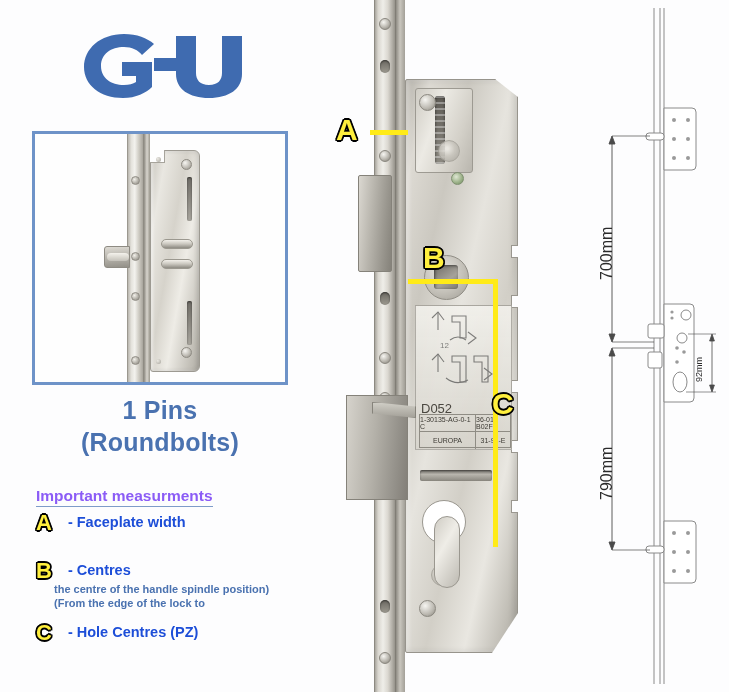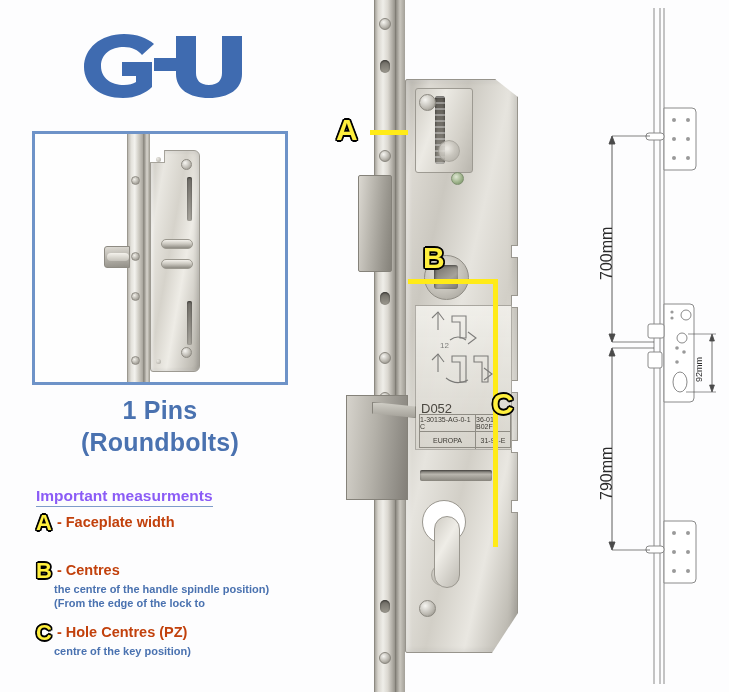--- a/index.html
+++ b/index.html
@@ -109,22 +109,22 @@
     -webkit-text-stroke: 1.6px #000;
     paint-order: stroke fill;
     text-shadow:
       -1.4px -1.4px 0 #000, 1.4px -1.4px 0 #000,
       -1.4px  1.4px 0 #000, 1.4px  1.4px 0 #000,
        0 -1.6px 0 #000, 0 1.6px 0 #000,
       -1.6px 0 0 #000, 1.6px 0 0 #000;
   }
   .legend .marker { font-size: 22px; line-height: 22px; }
   .legend-title {
-    color: #c2410c; font-size: 14.5px; font-weight: bold;
-    vertical-align: 3px; margin-left: 5px;
+    color: #1d4ed8; font-size: 14.5px; font-weight: bold;
+    vertical-align: 3px; margin-left: 16px;
   }
   .legend-sub {
     color: #4a72b0; font-size: 11px; font-weight: bold;
     line-height: 13.5px; margin: 1px 0 0 18px;
   }
   .legend-item-a { position: absolute; left: 6px; top: 0px; }
   .legend-item-b { position: absolute; left: 6px; top: 48px; }
   .legend-item-c { position: absolute; left: 6px; top: 110px; }
 
   
@@ -367,21 +367,20 @@
         <span class="marker">B</span><span class="legend-title">- Centres</span>
         <div class="legend-sub">
           <div>the centre of the handle spindle position)</div>
           <div>(From the edge of the lock to</div>
         </div>
       </div>
 
       <div class="legend-item-c">
         <span class="marker">C</span><span class="legend-title">- Hole Centres (PZ)</span>
         <div class="legend-sub">
-          <div>centre of the key position)</div>
         </div>
       </div>
 
     </div>
   </div>
 
   <div class="lock-photo">
 
     <div class="face-strip"></div>
     <div class="face-strip2"></div>

